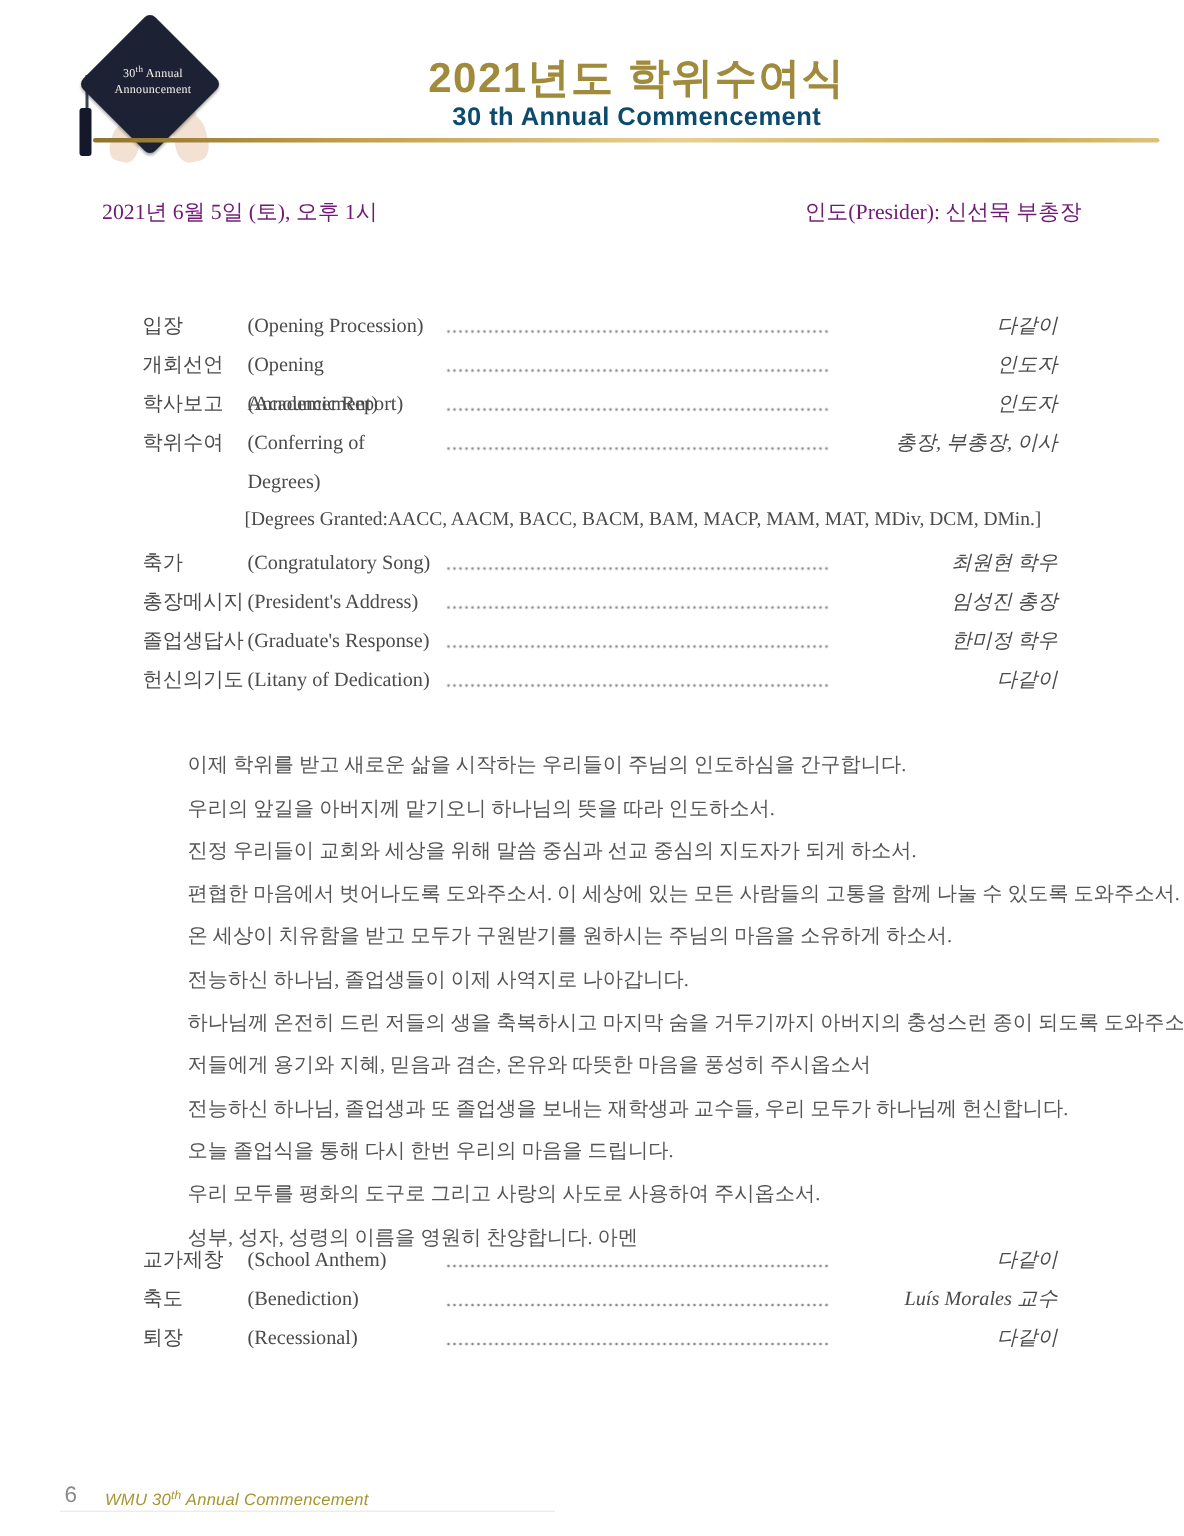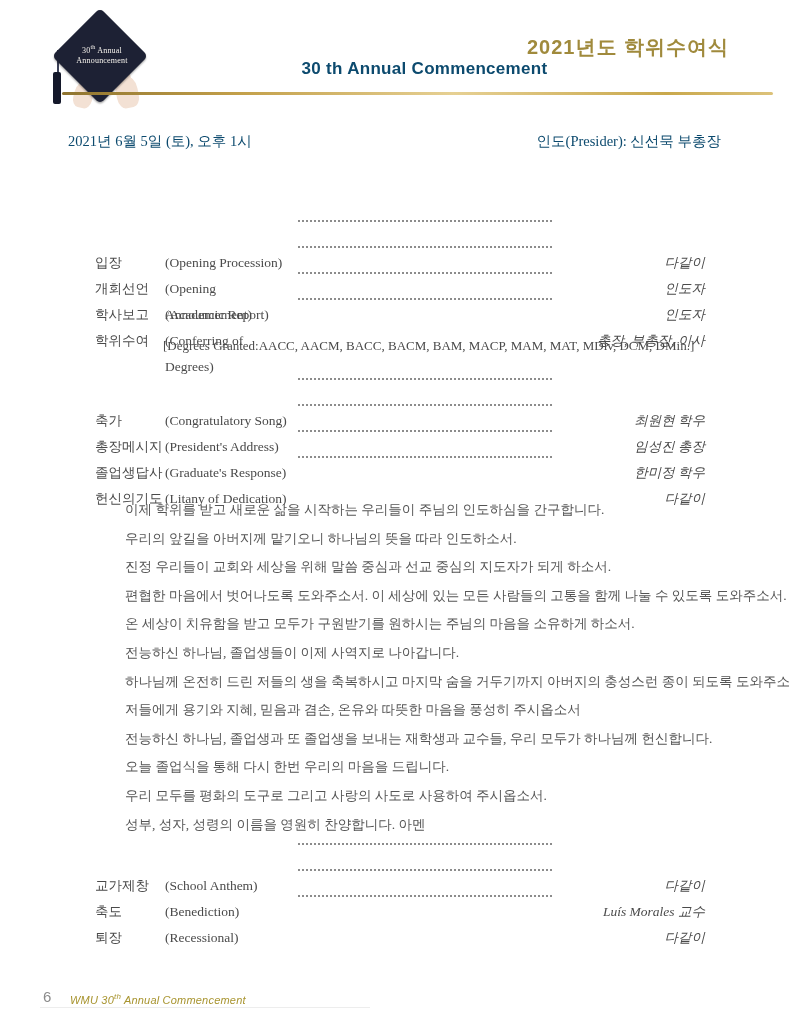--- a/index.html
+++ b/index.html
@@ -26,44 +26,44 @@
   .hand { position:absolute; background:#f3e1d4; }
   .hand-left  { left:34px; top:74px; width:19px; height:26px; border-radius:45% 45% 35% 35%; transform:rotate(14deg); }
   .hand-right { left:76px; top:68px; width:22px; height:32px; border-radius:45% 45% 35% 35%; transform:rotate(-12deg); }
   .finger { position:absolute; background:#f3e1d4; border-radius:3px; }
   .finger-l { left:40px; top:66px; width:6px; height:14px; transform:rotate(18deg); }
   .finger-r { left:84px; top:60px; width:6px; height:14px; transform:rotate(-18deg); }
 
   .title-block { position:absolute; left:120px; right:60px; top:36px; text-align:center; }
   .page-title {
     margin:0; font-family:"Liberation Sans","DejaVu Sans",sans-serif;
-    font-size:20px; font-weight:700; color:#a08a3c; letter-spacing:1px; line-height:1.15;text-align:right;
+    font-size:28px; font-weight:700; color:#a08a3c; letter-spacing:1px; line-height:1.15;
   }
   .page-subtitle {
     margin:0; font-family:"Liberation Sans","DejaVu Sans",sans-serif;
     font-size:17px; font-weight:600; color:#0c4a6e; letter-spacing:.3px;
   }
   .gold-line {
     position:absolute; left:62px; right:16px; top:92px; height:3px;
     background:linear-gradient(90deg,#8f742f 0%,#c3a04a 25%,#e6d093 55%,#c9a84c 85%,#dcc27a 100%);
     border-radius:2px;
   }
 
   
-  .info-row { position:absolute; left:68px; right:68px; top:132px; font-size:14.5px; color:#0c4a6e; }
+  .info-row { position:absolute; left:68px; right:68px; top:132px; font-size:14.5px; color:#701a75; }
   .info-date { float:left; }
   .info-presider { float:right; }
 
   
   .program { position:absolute; left:95px; right:84px; }
   .p1 { top:204px; }
   .p2 { top:362px; }
   .p3 { top:827px; }
   .prow { display:flex; align-items:baseline; height:26px; line-height:26px; font-size:13.5px; }
-  .prow .kr { width:70px; flex:none;margin-top:46px; }
+  .prow .kr { width:70px; flex:none; }
   .prow .en { width:128px; flex:none; }
   .prow .dots {
     flex:1; align-self:center; height:5px; margin:6px 12px 0 4px;
     background-image:radial-gradient(circle,#8c8c8c 0.9px,transparent 1.1px);
     background-size:4px 4px; background-repeat:repeat-x; background-position:left bottom;
   }
   .prow .by { width:140px; flex:none; text-align:right; white-space:nowrap;font-style:italic; }
 
   .degrees-note { position:absolute; left:163px; top:338px; font-size:13px; color:#4a4a4a; }
 

